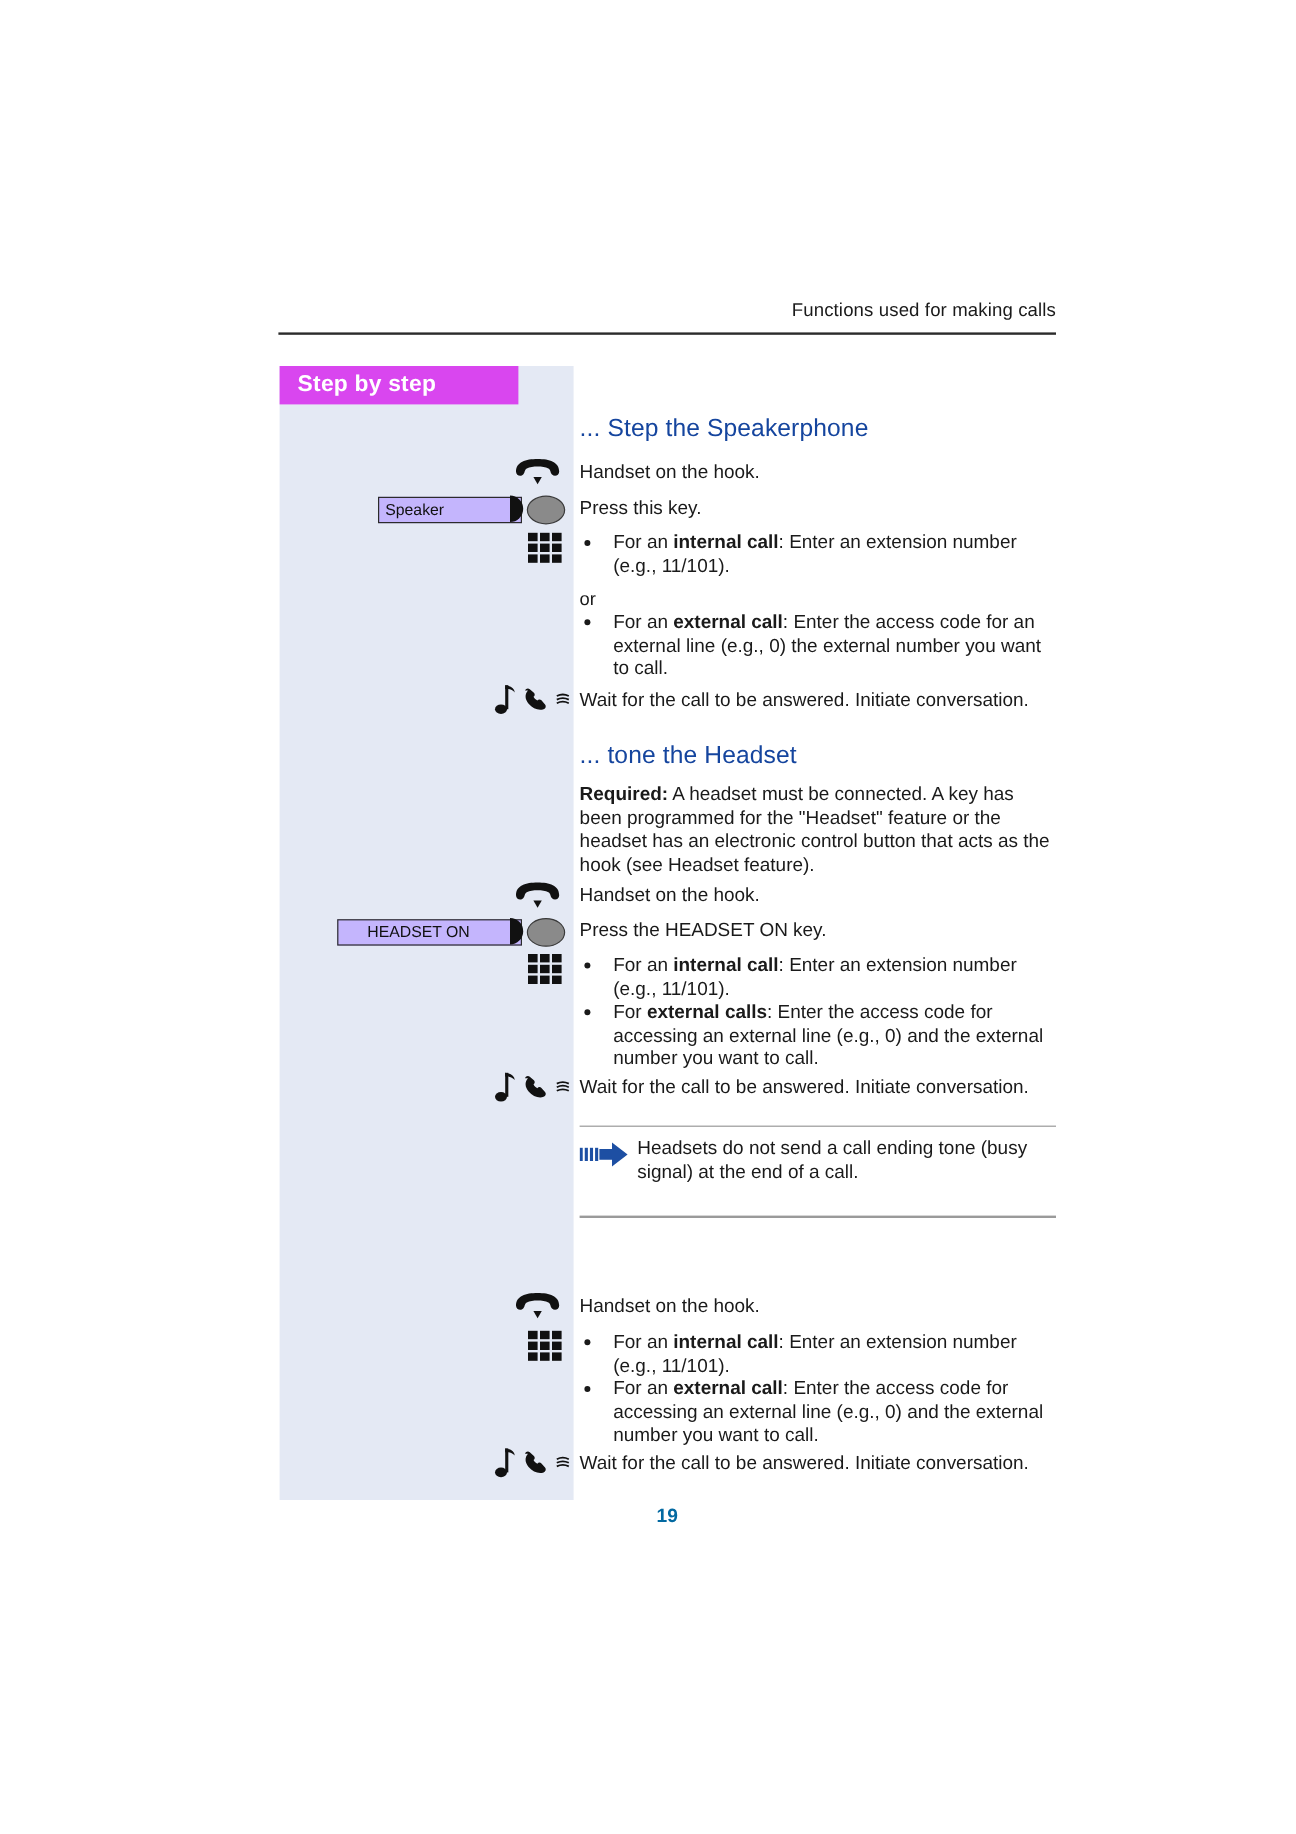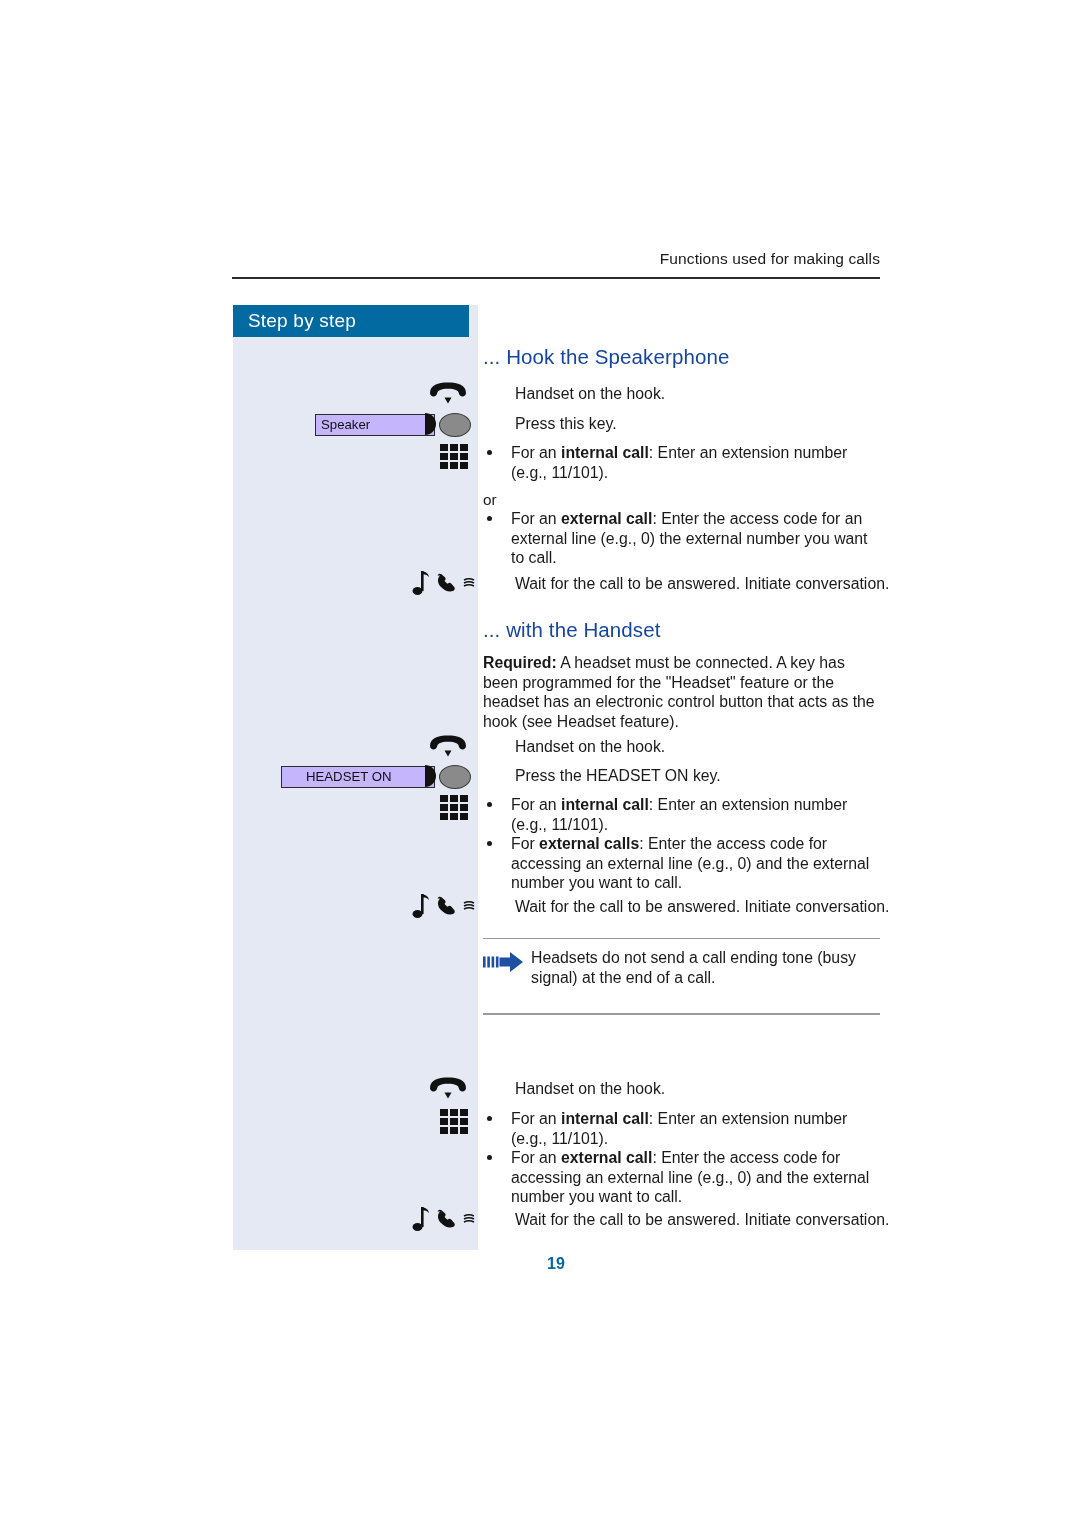--- a/index.html
+++ b/index.html
@@ -49,48 +49,49 @@
     left: 233px;
     top: 305px;
     width: 245px;
     height: 945px;
     background: #e4e9f4;
   }
   .sidebar-title {
     position: absolute;
     left: 233px;
     top: 305px;
-    width: 236px;
+    width: 199px;
     height: 32px;
-    background: #0369a1;
+    background: #d946ef;
     color: #ffffff;
     font-size: 19px;
     line-height: 32px;
     padding-left: 15px;
     box-sizing: border-box;
     letter-spacing: 0.2px;
+    font-weight: bold;
   }
 
   h2.section {
     color: #15459e;
     font-size: 20.5px;
     font-weight: normal;
     margin: 0;
     letter-spacing: 0.1px;
     white-space: nowrap;
   }
 
   .body-text {
     font-size: 15.8px;
     line-height: 19.5px;
     color: #1a1a1a;
   }
   .body-text b { font-weight: bold; }
 
-  .row { position: absolute; margin-left: 32px; }
+  .row { position: absolute; }
 
   
   ul.bullets {
     margin: 0;
     padding: 0;
     list-style: none;
   }
   ul.bullets li {
     position: relative;
     padding-left: 28px;
@@ -198,21 +199,21 @@
 <body>
 
 <div class="page">
 
   <div class="running-head">Functions used for making calls</div>
   <div class="head-rule"></div>
 
   <div class="sidebar"></div>
   <div class="sidebar-title">Step by step</div>
 
-  <h2 class="section" style="position:absolute; left:483px; top:345px;">... Hook the Speakerphone</h2>
+  <h2 class="section" style="position:absolute; left:483px; top:345px;">... Step the Speakerphone</h2>
 
   <div class="gut-icon" style="left:428px; top:382px;">
     <svg width="40" height="24" viewBox="0 0 40 24">
       <path d="M2,11 C2,3 10,0.5 20,0.5 C30,0.5 38,3 38,11 C38,14.5 34,15.5 32,13.5 C30.5,12 31,9.5 29,8.5 C26.5,7.2 23.5,6.8 20,6.8 C16.5,6.8 13.5,7.2 11,8.5 C9,9.5 9.5,12 8,13.5 C6,15.5 2,14.5 2,11 Z" fill="#111111"></path>
       <path d="M16.5,15.5 L23.5,15.5 L20,21.5 Z" fill="#111111"></path>
     </svg>
   </div>
   <div class="body-text row" style="left:483px; top:384px;">Handset on the hook.</div>
 
   <div class="key-wrap" style="left:315px; top:413px;">
@@ -260,21 +261,21 @@
       </g>
       <g stroke="#111111" stroke-width="1.5" fill="none">
         <path d="M53,11 C56,9.5 60,9.5 63,11"></path>
         <path d="M53,14 C56,12.5 60,12.5 63,14"></path>
         <path d="M53,17 C56,15.5 60,15.5 63,17"></path>
       </g>
     </svg>
   </div>
   <div class="body-text row" style="left:483px; top:574px;">Wait for the call to be answered. Initiate conversation.</div>
 
-  <h2 class="section" style="position:absolute; left:483px; top:618px;">... with the Handset</h2>
+  <h2 class="section" style="position:absolute; left:483px; top:618px;">... tone the Headset</h2>
 
   <div class="body-text" style="position:absolute; left:483px; top:653px; width:400px;">
     <b>Required:</b><span> A headset must be connected. A key has been programmed for the "Headset" feature or the headset has an electronic control button that acts as the hook (see Headset feature).</span>
   </div>
 
   <div class="gut-icon" style="left:428px; top:735px;">
     <svg width="40" height="24" viewBox="0 0 40 24">
       <path d="M2,11 C2,3 10,0.5 20,0.5 C30,0.5 38,3 38,11 C38,14.5 34,15.5 32,13.5 C30.5,12 31,9.5 29,8.5 C26.5,7.2 23.5,6.8 20,6.8 C16.5,6.8 13.5,7.2 11,8.5 C9,9.5 9.5,12 8,13.5 C6,15.5 2,14.5 2,11 Z" fill="#111111"></path>
       <path d="M16.5,15.5 L23.5,15.5 L20,21.5 Z" fill="#111111"></path>
     </svg>

